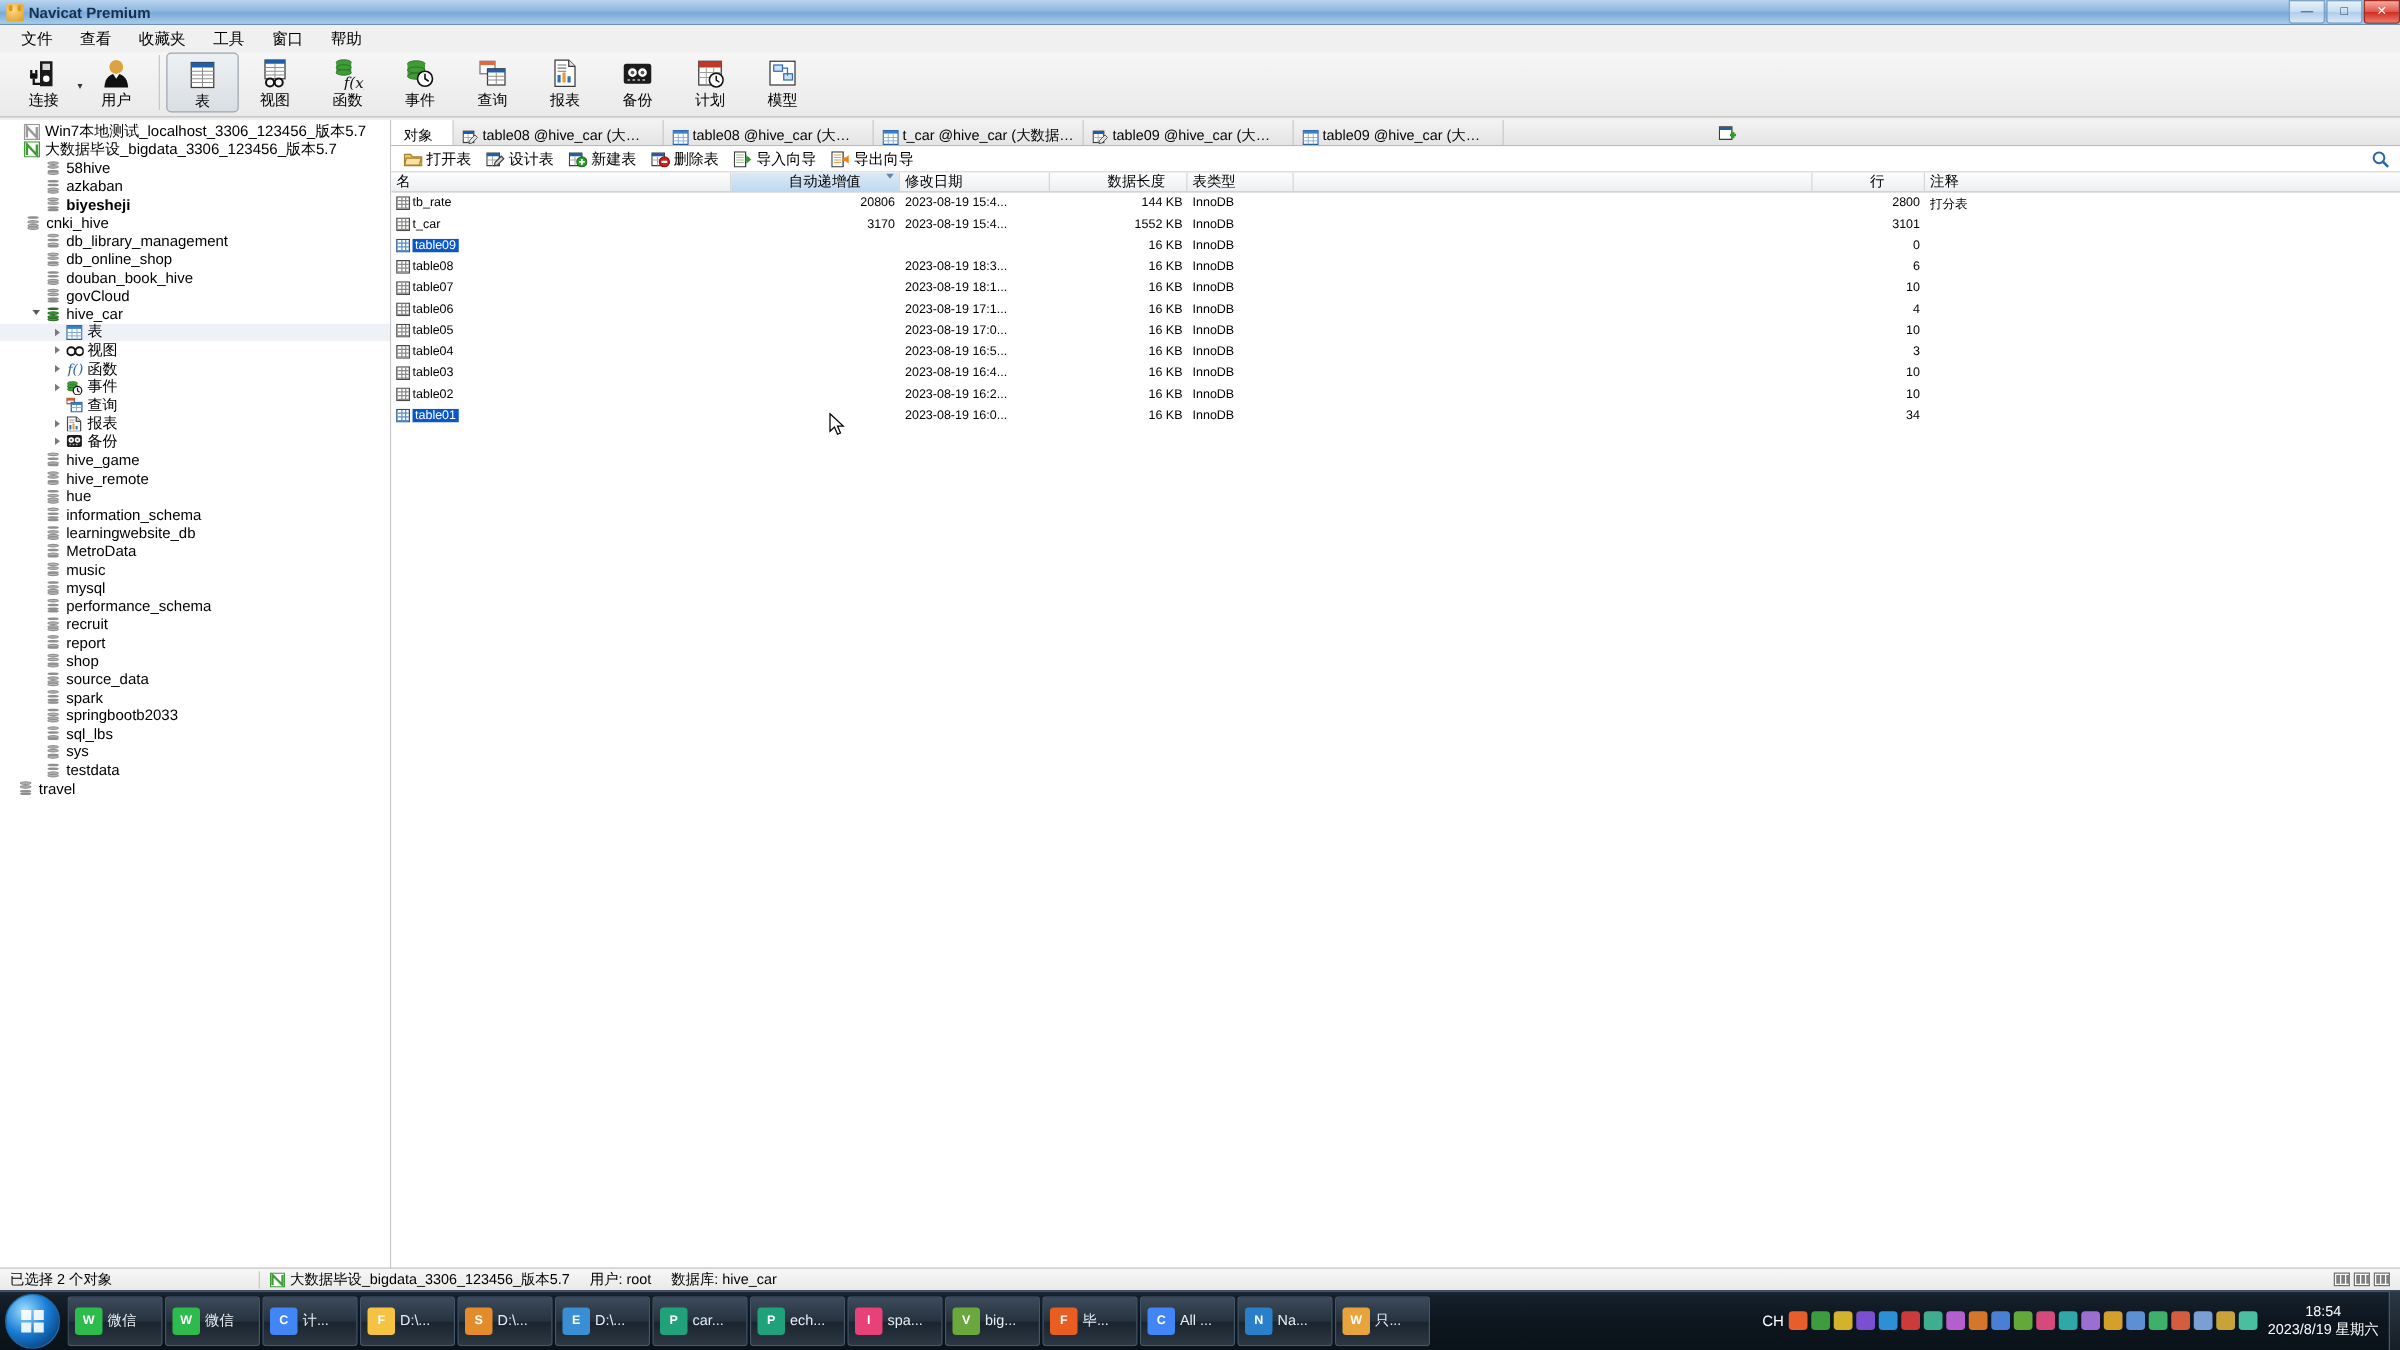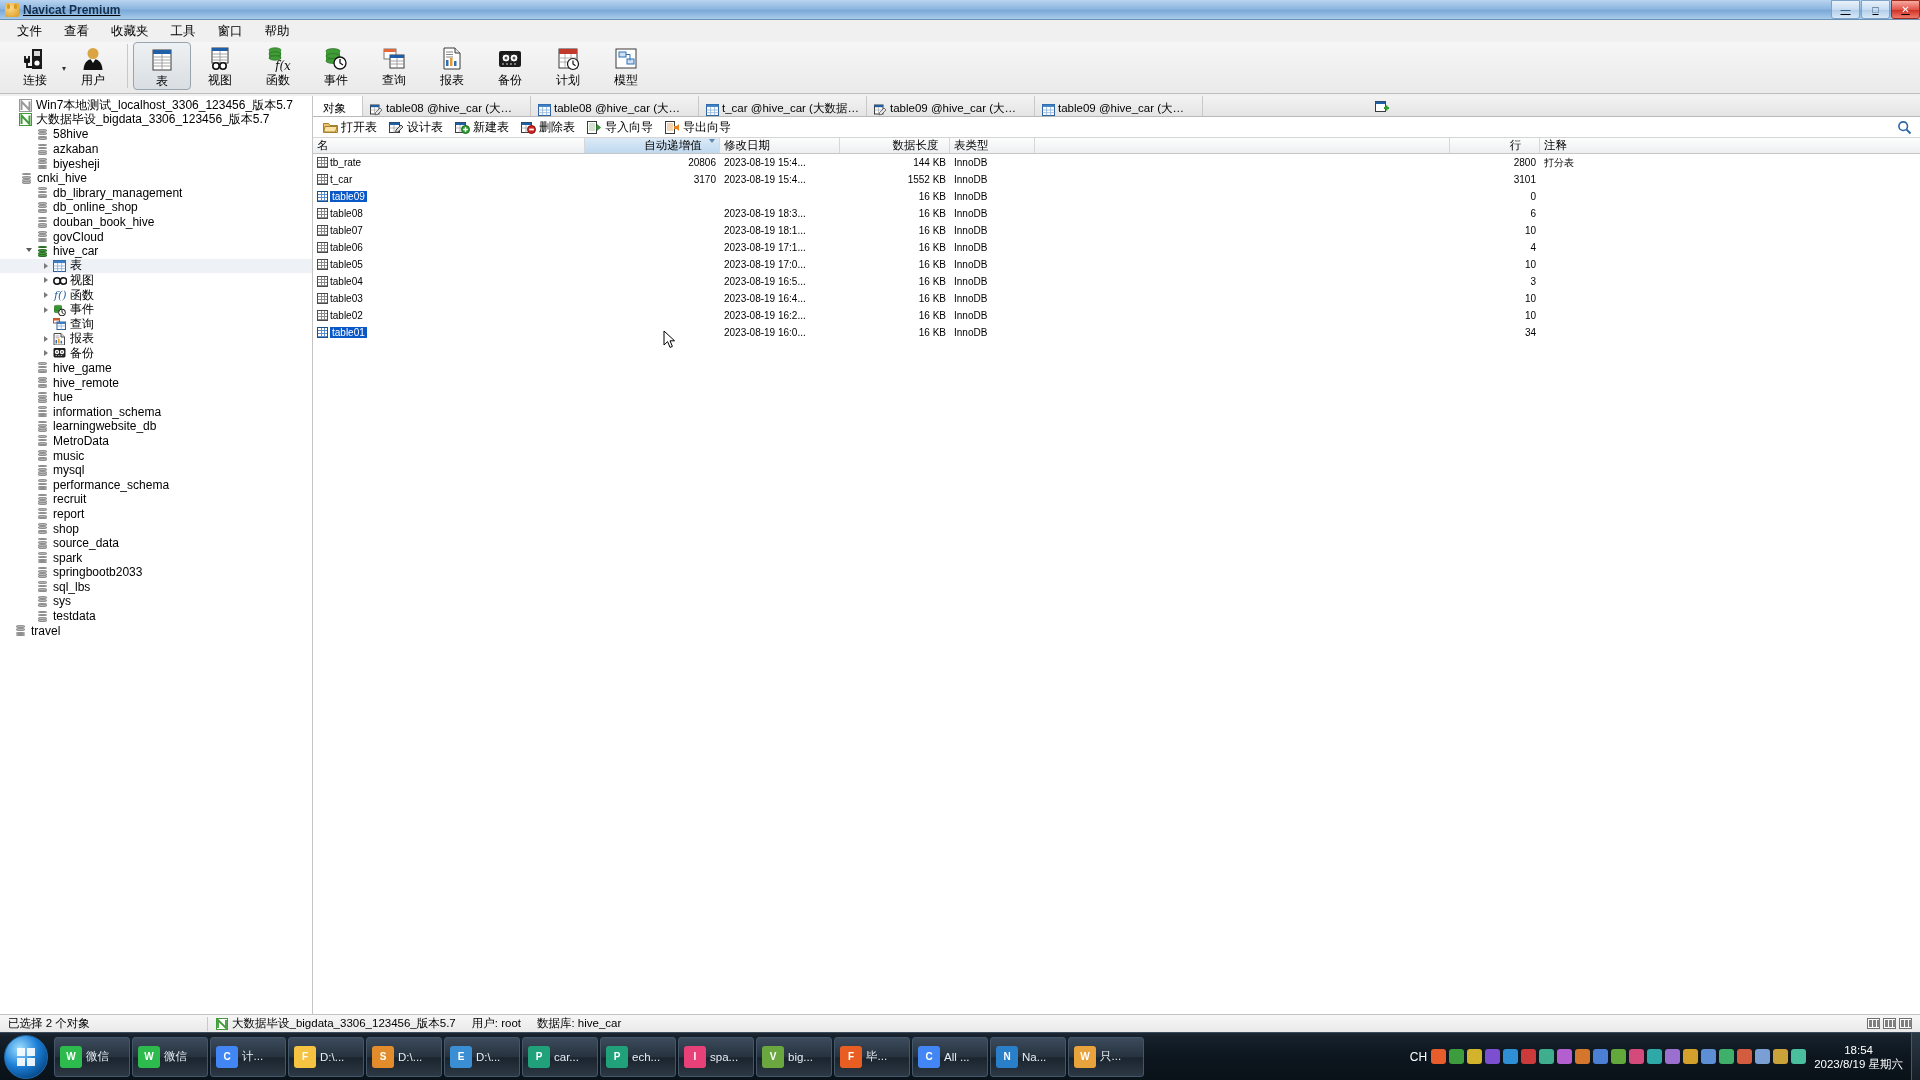--- a/index.html
+++ b/index.html
@@ -10,21 +10,21 @@
     font-size:12px;
     background:#f0f0f0;
     overflow:hidden;
     -webkit-font-smoothing:none;
   }
   #root { width:1920px; height:1080px; position:relative; transform-origin:0 0; }
 
   
   .titlebar {
     height:20px; background:linear-gradient(to bottom,#b9d4ef,#8fb8e0 45%,#7aa9d8 55%,#a9cbe9);
-    display:flex; align-items:center; border-bottom:1px solid #6d91b5;text-decoration:underline;
+    display:flex; align-items:center; border-bottom:1px solid #6d91b5;
   }
   .titlebar .app-ico {
     width:14px;height:14px;margin:0 4px 0 5px;border-radius:2px;
     background:radial-gradient(circle at 40% 35%,#ffd98a,#d99a1e);
     position:relative;flex:none;
   }
   .titlebar .app-ico:before{content:"";position:absolute;left:2px;top:1px;width:3px;height:5px;background:#d99a1e;border-radius:2px;}
   .titlebar .app-ico:after{content:"";position:absolute;right:2px;top:1px;width:3px;height:5px;background:#d99a1e;border-radius:2px;}
   .titlebar .title { font-weight:bold; font-size:12px; color:#15304f; flex:1; }
   .win-btns { display:flex; height:20px; }
@@ -91,21 +91,21 @@
   .actionbar { height:21px; display:flex; align-items:center; gap:2px; padding-left:5px; background:#fff; border-bottom:1px solid #d5d5d5;}
   .act { display:flex; align-items:center; gap:3px; padding:1px 5px; font-size:12px; color:#000; }
   .search-wrap { margin-left:auto; padding-right:8px; display:flex; align-items:center;}
 
   
   .grid { flex:1; display:flex; flex-direction:column; overflow:hidden; }
   .ghead { display:flex; height:16px; background:linear-gradient(to bottom,#fdfdfd,#eceff1); border-bottom:1px solid #c6c6c6; font-size:11.5px; }
   .gh { border-right:1px solid #d5d7d9; padding:1px 4px; display:flex; align-items:center; overflow:hidden; white-space:nowrap; position:relative; }
   .gh.sorted { background:linear-gradient(to bottom,#dceaf7,#bfd9ef); }
   .gh.sorted:after{ content:"";position:absolute;right:4px;top:1px;width:0;height:0;border-left:3.5px solid transparent;border-right:3.5px solid transparent;border-top:4px solid #5f87ad; }
-  .gh.num { justify-content:center;padding-left:46px; }
+  .gh.num { justify-content:flex-start;padding-left:46px; }
   .grow { display:flex; height:17px; font-size:10px; align-items:center; }
   .gc { padding:0 4px; display:flex; align-items:center; overflow:hidden; white-space:nowrap; }
   .gc.num { justify-content:flex-end; }
   .cell-name { display:flex; align-items:center; gap:2px; }
   .name-txt.selected { background:#0a58c8; color:#fff; padding:0 2px; }
   .tbl-ico { width:11px;height:11px;border:1px solid #4a4a4a;background:#fff;flex:none;position:relative; }
   .tbl-ico:before{content:"";position:absolute;left:0;right:0;top:2px;height:1px;background:#8a8a8a;box-shadow:0 3px 0 #8a8a8a,0 6px 0 #8a8a8a;}
   .tbl-ico:after{content:"";position:absolute;top:0;bottom:0;left:3px;width:1px;background:#8a8a8a;box-shadow:3px 0 0 #8a8a8a;}
   .tbl-ico.blue { border-color:#1d4e89; }
   .tbl-ico.blue:before{background:#5b8fc9;box-shadow:0 3px 0 #5b8fc9,0 6px 0 #5b8fc9;}
@@ -373,21 +373,21 @@
             <span class="tico">
               <span class="cyl">
                 <i></i>
                 <i></i>
                 <i></i>
                 <i></i>
               </span>
             </span>
             <span class="tlabel">azkaban</span>
           </div>
-          <div class="tnode" style="padding-left: 22px;">
+          <div class="tnode" style="padding-left: 22px; font-weight: bold;">
             <span class="tw"></span>
             <span class="tico">
               <span class="cyl">
                 <i></i>
                 <i></i>
                 <i></i>
                 <i></i>
               </span>
             </span>
             <span class="tlabel">biyesheji</span>

